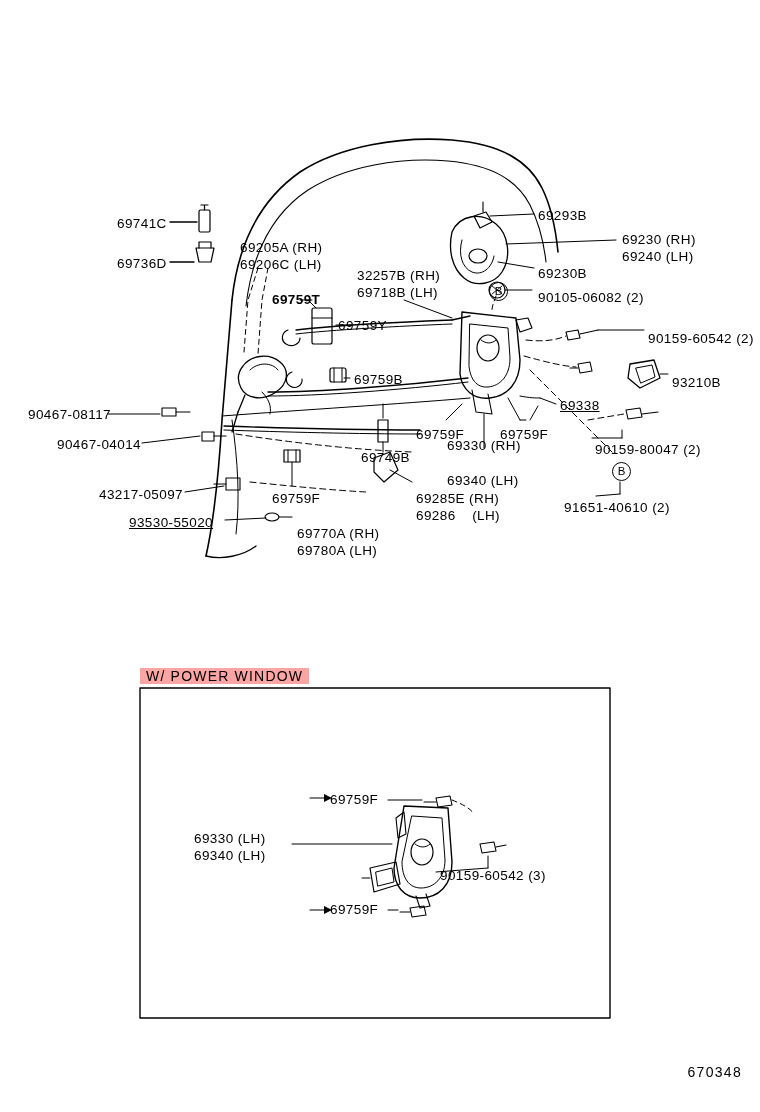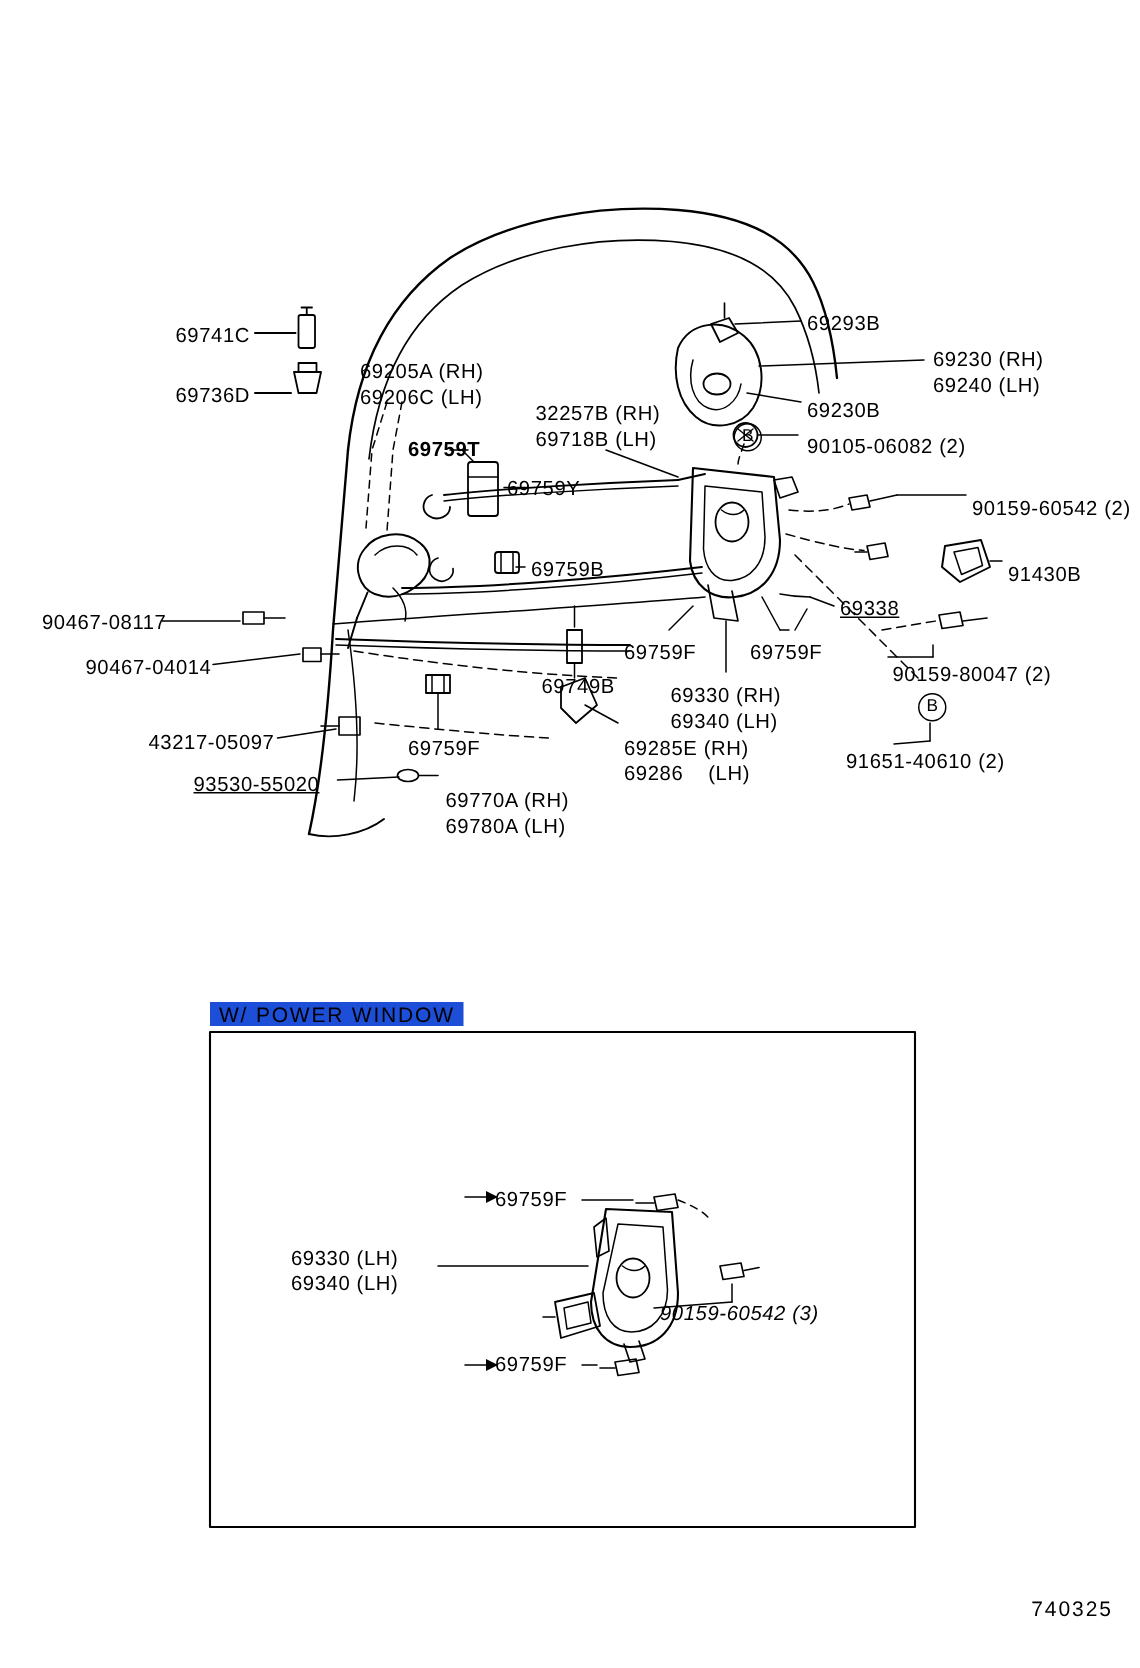--- a/index.html
+++ b/index.html
@@ -244,45 +244,45 @@
   <div class="lbl" style="left:357px; top:268px;">32257B (RH)</div>
   <div class="lbl" style="left:357px; top:285px;">69718B (LH)</div>
   <div class="lbl" style="left:338px; top:318px;">69759Y</div>
   <div class="lbl" style="left:354px; top:372px;">69759B</div>
   <div class="lbl" style="left:538px; top:208px;">69293B</div>
   <div class="lbl" style="left:622px; top:232px;">69230 (RH)</div>
   <div class="lbl" style="left:622px; top:249px;">69240 (LH)</div>
   <div class="lbl" style="left:538px; top:266px;">69230B</div>
   <div class="lbl" style="left:538px; top:290px;">90105-06082 (2)</div>
   <div class="lbl" style="left:648px; top:331px;">90159-60542 (2)</div>
-  <div class="lbl" style="left:672px; top:375px;">91430B</div>
+  <div class="lbl" style="left:672px; top:375px;">93210B</div>
   <div class="lbl" style="left:560px; top:398px;text-decoration:underline;">69338</div>
   <div class="lbl" style="left:595px; top:442px;">90159-80047 (2)</div>
   <div class="lbl" style="left:564px; top:500px;">91651-40610 (2)</div>
   <div class="lbl" style="left:416px; top:427px;">69759F</div>
   <div class="lbl" style="left:500px; top:427px;">69759F</div>
-  <div class="lbl" style="left:447px; top:456px;text-align:center;">69330 (RH)</div>
+  <div class="lbl" style="left:447px; top:438px;text-align:center;">69330 (RH)</div>
   <div class="lbl" style="left:447px; top:473px;">69340 (LH)</div>
   <div class="lbl" style="left:361px; top:450px;">69749B</div>
   <div class="lbl" style="left:416px; top:491px;">69285E (RH)</div>
   <div class="lbl" style="left:416px; top:508px;">69286    (LH)</div>
   <div class="lbl" style="left:28px; top:407px;">90467-08117</div>
   <div class="lbl" style="left:57px; top:437px;">90467-04014</div>
   <div class="lbl" style="left:99px; top:487px;">43217-05097</div>
   <div class="lbl" style="left:129px; top:515px;text-decoration:underline;">93530-55020</div>
   <div class="lbl" style="left:272px; top:491px;">69759F</div>
   <div class="lbl" style="left:297px; top:526px;">69770A (RH)</div>
   <div class="lbl" style="left:297px; top:543px;">69780A (LH)</div>
 
   <div class="cbadge" style="left:489px; top:282px;">B</div>
   <div class="cbadge" style="left:612px; top:462px;">B</div>
 
-  <div class="boxtitle" style="left:140px; top:668px; background:#1d4ed8; padding:0 6px;">W/ POWER WINDOW</div>
+  <div class="boxtitle" style="left:140px; top:668px; background:#fca5a5; padding:0 6px;">W/ POWER WINDOW</div>
 
   <div class="lbl" style="left:330px; top:792px;">69759F</div>
   <div class="lbl" style="left:194px; top:831px;">69330 (LH)</div>
   <div class="lbl" style="left:194px; top:848px;">69340 (LH)</div>
-  <div class="lbl" style="left:440px; top:868px;font-style:italic;">90159-60542 (3)</div>
+  <div class="lbl" style="left:440px; top:868px;">90159-60542 (3)</div>
   <div class="lbl" style="left:330px; top:902px;">69759F</div>
 
-  <div class="sheetno">740325</div>
+  <div class="sheetno">670348</div>
 
 </div>
 
 </body></html>

